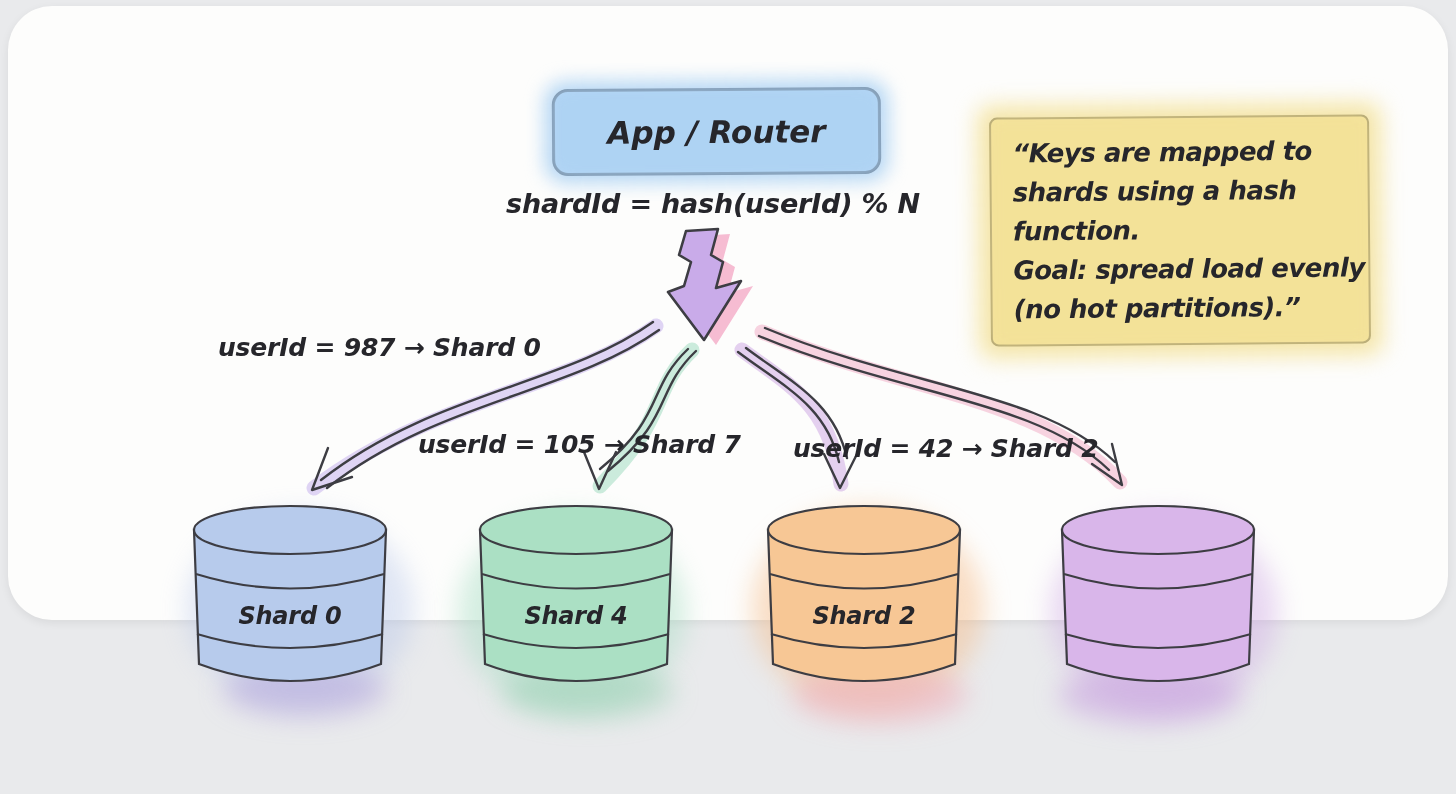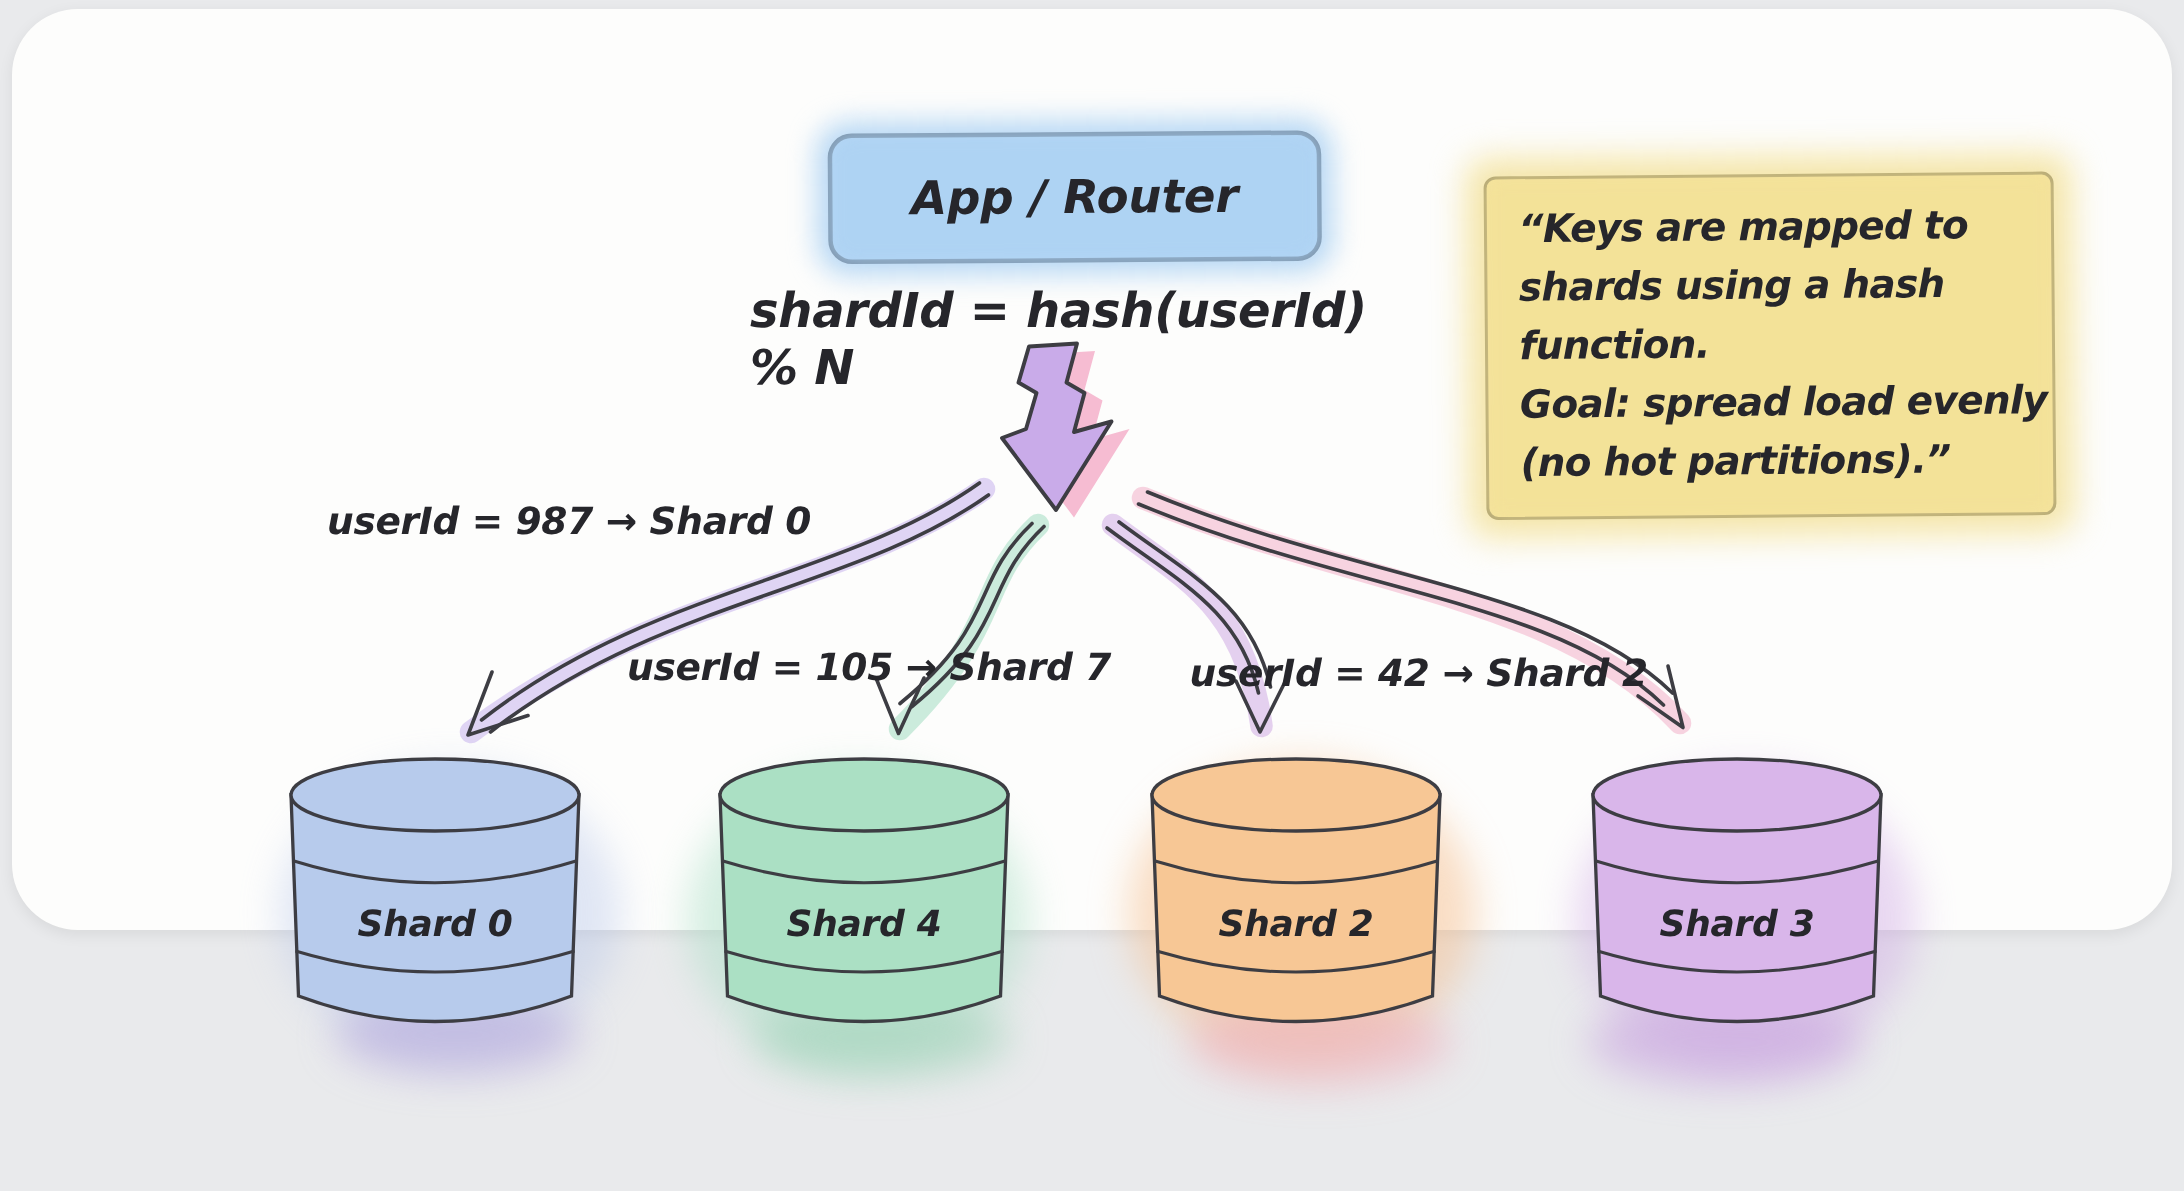--- a/index.html
+++ b/index.html
@@ -29,21 +29,21 @@
     border:3px solid #4a4a50; border-radius:16px;
     display:flex; align-items:center; justify-content:center;
     transform:rotate(-0.4deg);
   }
   .router::before {
     content:""; position:absolute; inset:-11px; border-radius:22px;
     background:rgba(168,208,242,.8); filter:blur(9px); z-index:-1;
   }
   .router span { font-size:31px; font-style:italic; font-weight:600; color:var(--text); }
 
-  .formula { left:500px; top:188px; width:420px; text-align:left; font-size:32px; }
+  .formula { left:500px; top:188px; width:420px; text-align:right; font-size:27px; }
 
   .note {
     position:absolute; left:990px; top:116px; width:380px; box-sizing:border-box;
     background:var(--note-fill);
     border:2.5px solid #4b4a42; border-radius:8px;
     padding:15px 21px; transform:rotate(-0.5deg);
     font-size:26px; line-height:1.5; font-style:italic; font-weight:600;
     color:var(--text); white-space:pre; letter-spacing:-0.5px;
   }
   .note::before {
@@ -152,14 +152,13 @@
 Goal: spread load evenly
 (no hot partitions).”</div>
 
   <div class="txt map-label" style="left:218px; top:333px;font-style:italic;">userId = 987 → Shard 0</div>
   <div class="txt map-label" style="left:418px; top:430px;">userId = 105 → Shard 7</div>
   <div class="txt map-label" style="left:793px; top:434px;">userId = 42 → Shard 2</div>
 
   <div class="txt shard-label" style="left:180px;">Shard 0</div>
   <div class="txt shard-label" style="left:466px;">Shard 4</div>
   <div class="txt shard-label" style="left:754px;">Shard 2</div>
-  <div class="txt shard-label" style="left:1048px;">Shard 3</div>
 </div>
 
 </body></html>

